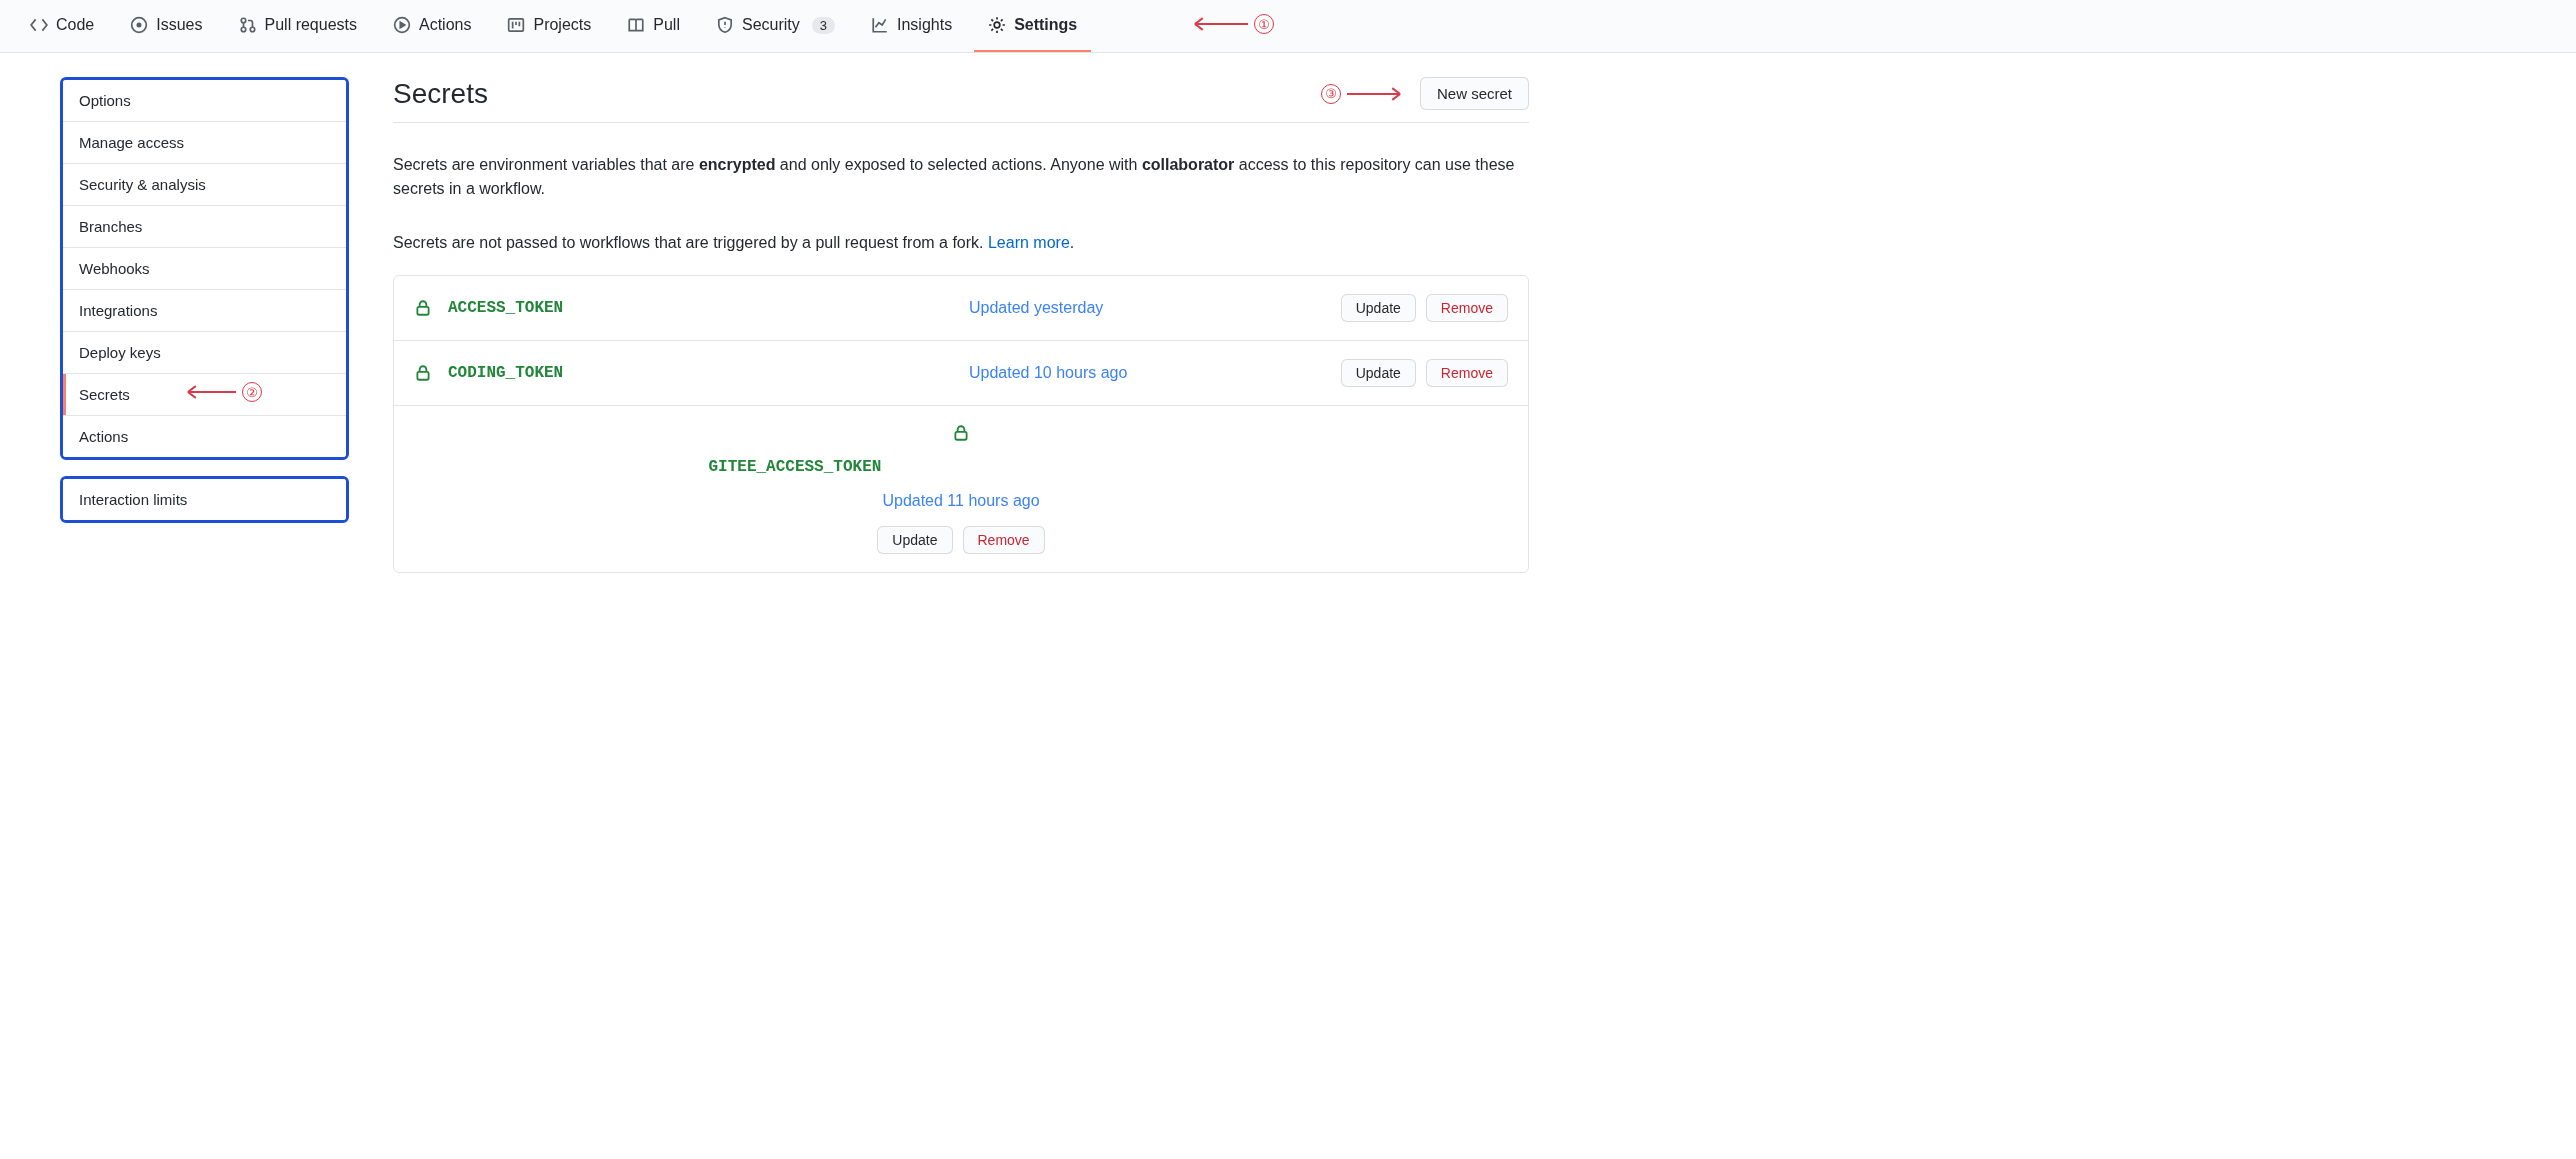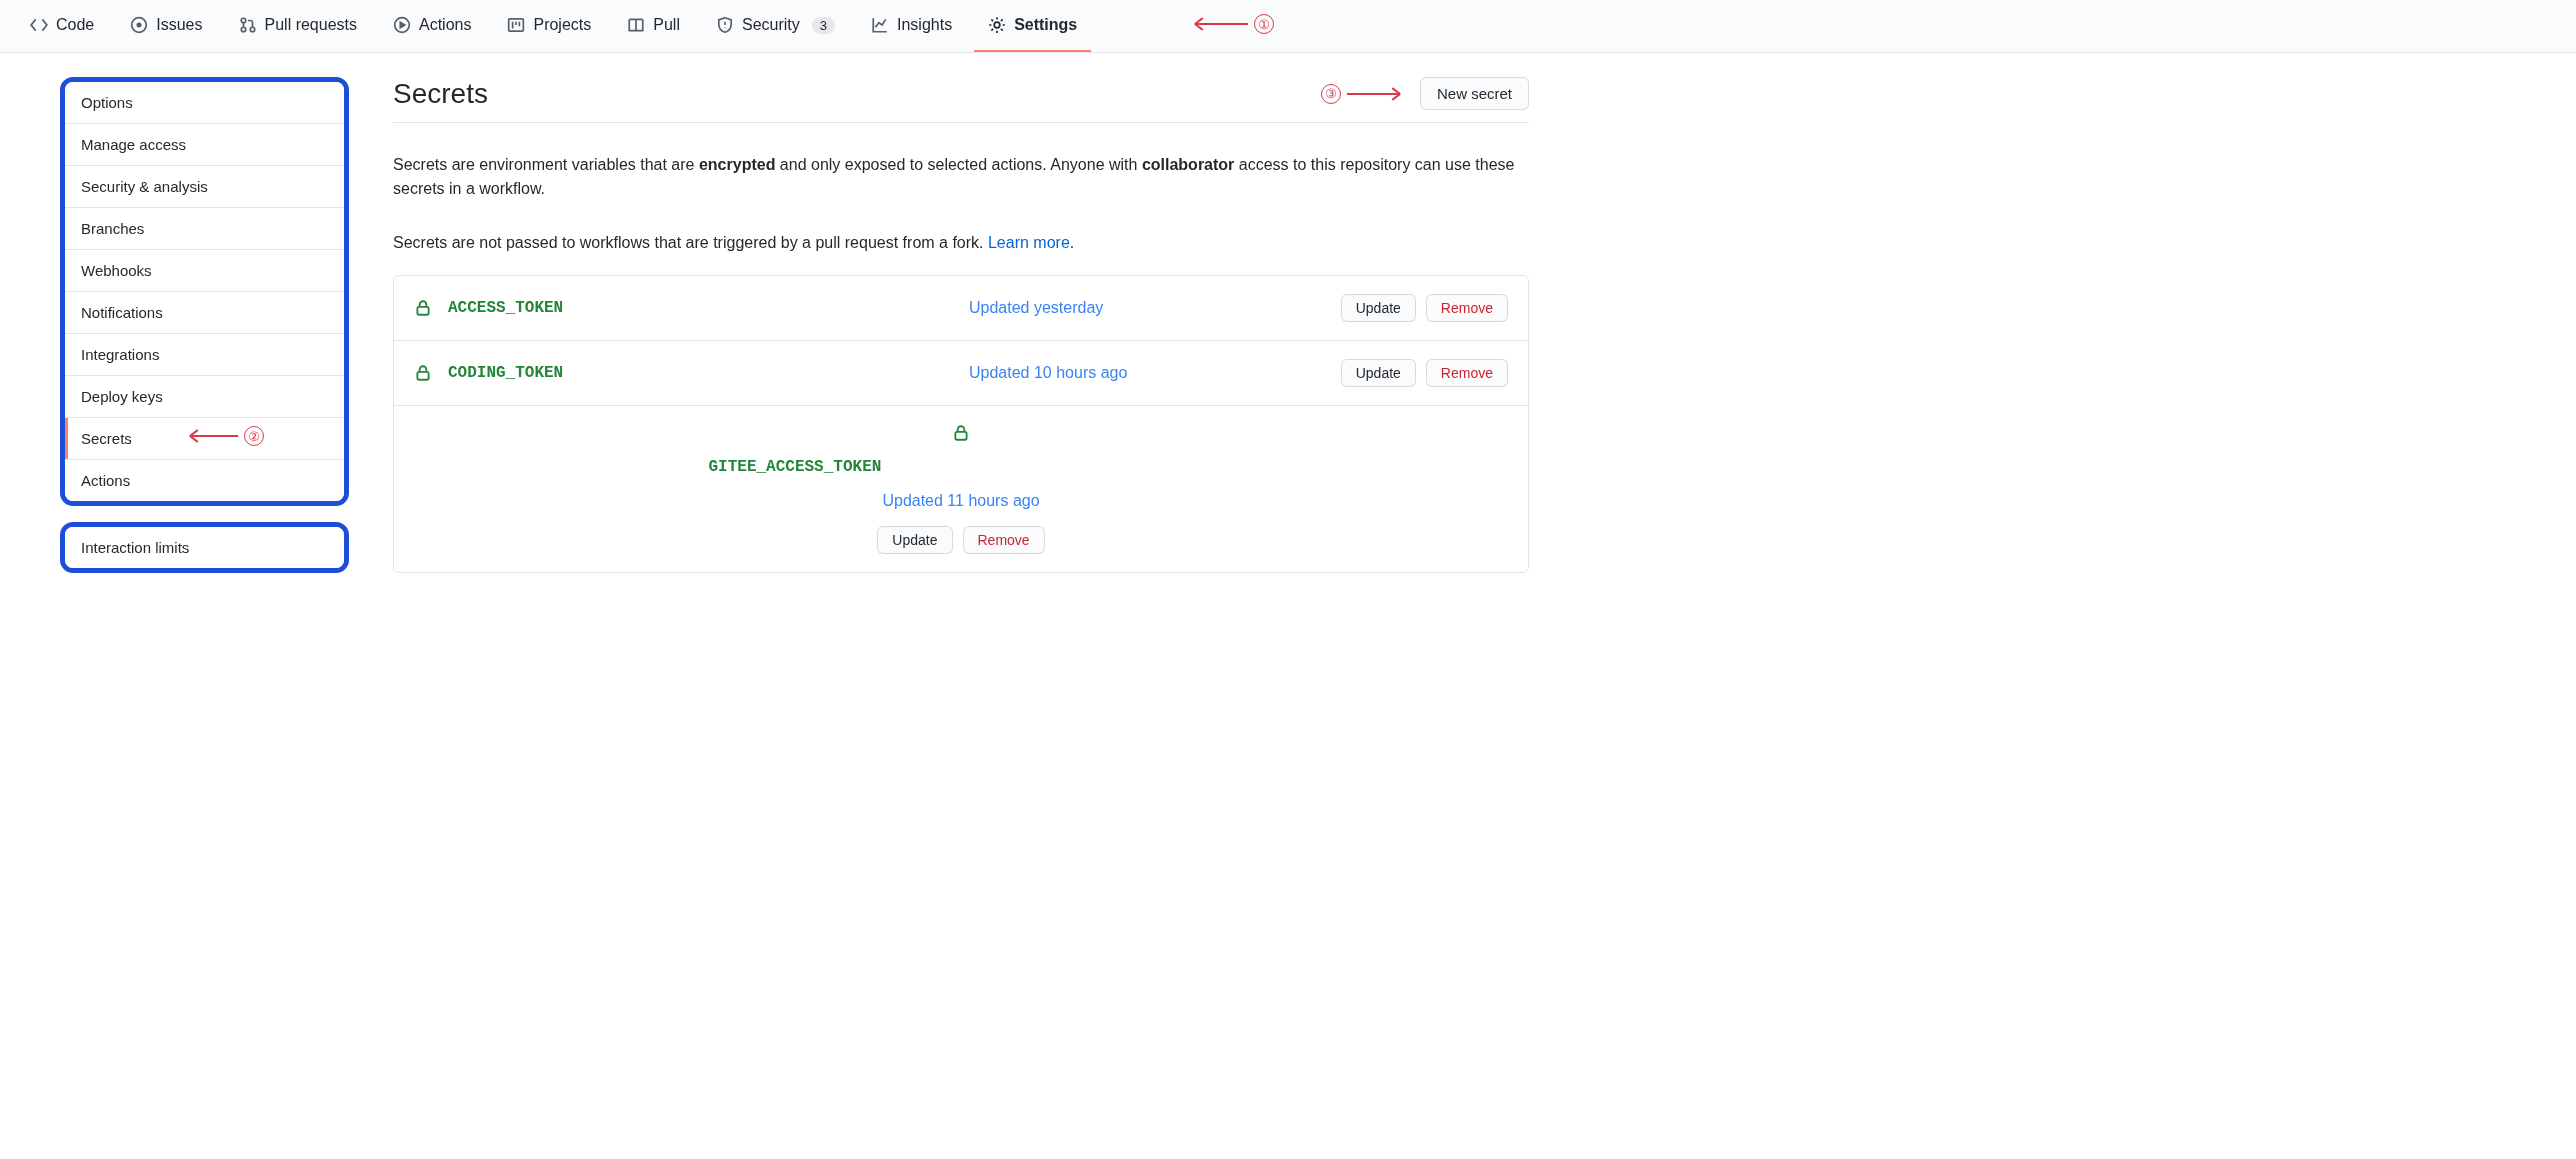--- a/index.html
+++ b/index.html
@@ -44,22 +44,22 @@
       margin-left: 4px;
     }
     .layout {
       display: flex;
       padding: 24px 16px;
       gap: 24px;
       max-width: 1585px;
     }
     .side-col { width: 333px; padding-left: 44px; }
     .menu {
-      border: 5px solid #1d4ed8;
-      border-radius: 13px;
+      border: 3px solid #1d4ed8;
+      border-radius: 6px;
       overflow: hidden;
       margin-bottom: 16px;
     }
     .menu-item {
       display: block;
       padding: 12px 16px;
       border-bottom: 1px solid #e1e4e8;
       font-size: 15px;
       cursor: pointer;
       position: relative;
@@ -235,21 +235,20 @@
 
 <div class="layout">
 
   <div class="side-col">
     <nav class="menu">
       <a class="menu-item"><span>Options</span></a>
       <a class="menu-item"><span>Manage access</span></a>
       <a class="menu-item"><span>Security &amp; analysis</span></a>
       <a class="menu-item"><span>Branches</span></a>
       <a class="menu-item"><span>Webhooks</span></a>
-      <a class="menu-item"><span>Notifications</span></a>
       <a class="menu-item"><span>Integrations</span></a>
       <a class="menu-item"><span>Deploy keys</span></a>
       <a class="menu-item selected" style="position:relative;">
         <span>Secrets</span>
         <div class="annot" style="left:119px; top:8px;">
           <svg width="54" height="18" viewBox="0 0 55 18">
               <path d="M55 9H6M6 9l8-6M6 9l8 6" stroke="#d73a49" stroke-width="2" fill="none"></path>
             </svg>
           <span class="circ-num">②</span>
         </div>

